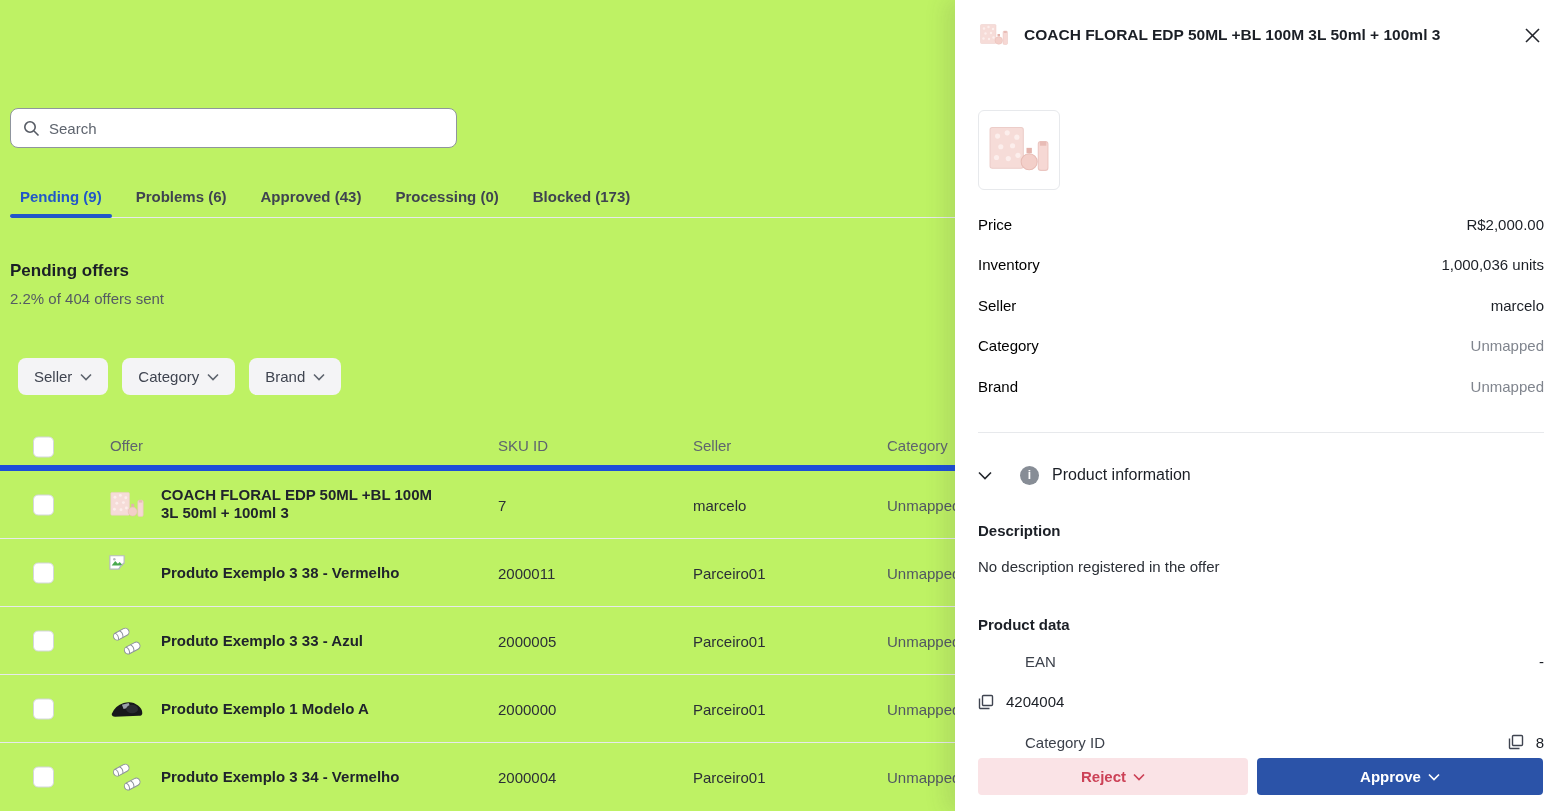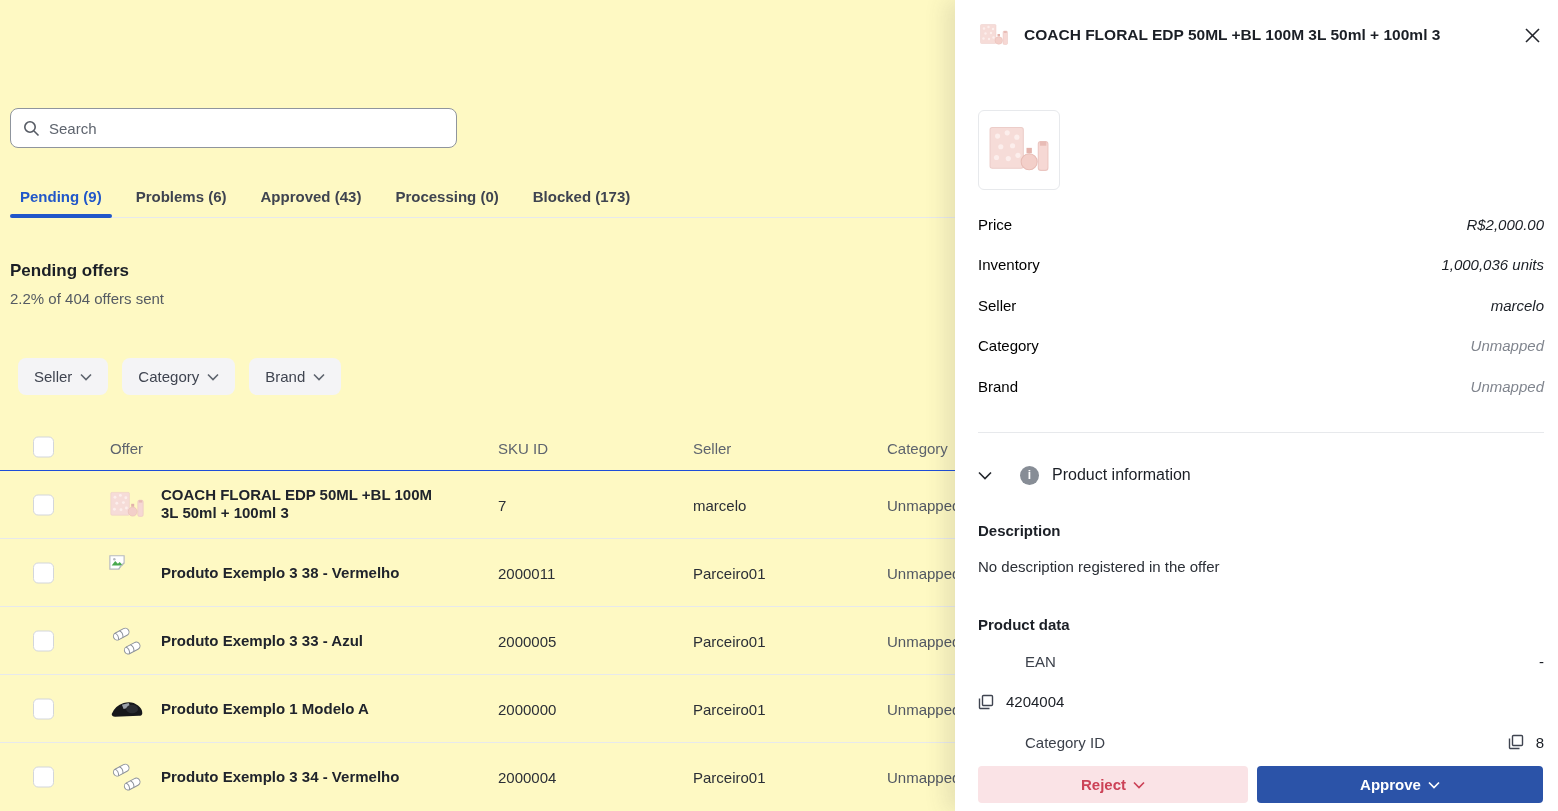--- a/index.html
+++ b/index.html
@@ -4,21 +4,21 @@
 <style>
   * { margin:0; padding:0; box-sizing:border-box; }
   html,body { background:#fff; }
   body {
     width:1558px; height:811px; position:relative; overflow:hidden;
     font-family:"Liberation Sans","DejaVu Sans",sans-serif;
     color:#1b1f26;
   }
 
   
-  .main { position:absolute; inset:0; background:#fef9c3; }
+  .main { position:absolute; inset:0; background:#bef264; }
 
   .search-box {
     position:absolute; left:10px; top:108px; width:447px; height:40px;
     border:1px solid #8f959d; border-radius:8px; background:#fff;
     display:flex; align-items:center; padding:0 12px; gap:9px;
   }
   .search-box input {
     border:none; outline:none; flex:1; font:15px "Liberation Sans",sans-serif;
     color:#1b1f26; background:transparent;
   }
@@ -43,21 +43,21 @@
 
   .filters { position:absolute; left:18px; top:358px; display:flex; gap:14px; }
   .chip {
     height:37px; background:#f4f4f6; border-radius:8px; border:none;
     display:flex; align-items:center; gap:8px; padding:0 16px;
     font-size:15px; color:#3f4450; cursor:pointer;
   }
 
   
   .table { position:absolute; left:0; top:425px; width:1558px; }
-  .thead { position:relative; height:46px; border-bottom:1px solid #1d4ed8; }
+  .thead { position:relative; height:46px; border-bottom:6px solid #1d4ed8; }
   .thead .hcell { position:absolute; top:50%; transform:translateY(-50%); font-size:15px; color:#5e646e; }
   .trow { position:relative; height:68px; border-bottom:1px solid #e7e9ec; }
   .cb {
     position:absolute; left:33px; top:50%; transform:translateY(-50%);
     width:21px; height:21px; border:1px solid #d3d6db; border-radius:5px; background:#fff; cursor:pointer;
   }
   .thead .cb { top:22px; }
   .thumb {
     position:absolute; left:108px; top:50%; transform:translateY(-50%);
     width:38px; height:38px; display:flex; align-items:center; justify-content:center;
@@ -85,21 +85,21 @@
 
   .panel-image {
     position:absolute; left:23px; top:110px; width:82px; height:80px;
     border:1px solid #e7e9ec; border-radius:6px; background:#fff;
     display:flex; align-items:center; justify-content:center;
   }
 
   .details { position:absolute; left:23px; right:14px; top:204px; }
   .drow { height:40.5px; display:flex; align-items:center; justify-content:space-between; font-size:15px; }
   .drow .dlabel { color:#000000; }
-  .drow .dvalue { color:#1b1f26;font-style:italic; }
+  .drow .dvalue { color:#1b1f26; }
   .drow .dvalue.muted { color:#80858e; }
 
   .panel-divider { position:absolute; left:23px; right:14px; top:432px; height:1px; background:#e7e9ec; }
 
   .pi-header { position:absolute; left:23px; right:14px; top:461px; height:28px; display:flex; align-items:center; gap:0; }
   .pi-chevron { width:30px; height:28px; background:none; border:none; cursor:pointer; display:flex; align-items:center; }
   .info-badge {
     margin-left:12px; width:19px; height:19px; border-radius:50%; background:#878d96;
     color:#fff; font-size:12px; font-weight:700; font-style:normal;
     display:flex; align-items:center; justify-content:center;
@@ -110,21 +110,21 @@
   .desc-text  { position:absolute; left:23px; top:558px; font-size:15px; color:#2b2f36; }
 
   .pd-title { position:absolute; left:23px; top:616px; font-size:15px; font-weight:700; color:#1b1f26; }
   .pd-rows { position:absolute; left:23px; right:14px; top:641px; }
   .pd-row { height:40.5px; display:flex; align-items:center; font-size:15px; }
   .pd-label { color:#3c414b; flex:1;margin-left:47px; }
   .copy-btn { background:none; border:none; cursor:pointer; display:flex; align-items:center; margin-right:12px; }
   .pd-value { color:#1b1f26; }
 
   .panel-footer {
-    position:absolute; left:0; right:0; bottom:0; height:49px; background:#fff;
+    position:absolute; left:0; right:0; bottom:8px; height:49px; background:#fff;
     display:flex; gap:9px; padding:4px 15px 8px 23px; align-items:center; z-index:6;
   }
   .btn {
     height:37px; border:none; border-radius:4px; font-size:15px; font-weight:700;
     display:flex; align-items:center; justify-content:center; gap:7px; cursor:pointer;
     font-family:"Liberation Sans","DejaVu Sans",sans-serif;
   }
   .btn-reject  { flex:0 0 270px; background:#fae3e6; color:#cc4257; }
   .btn-approve { flex:1; background:#2b53a8; color:#fff; }
 

